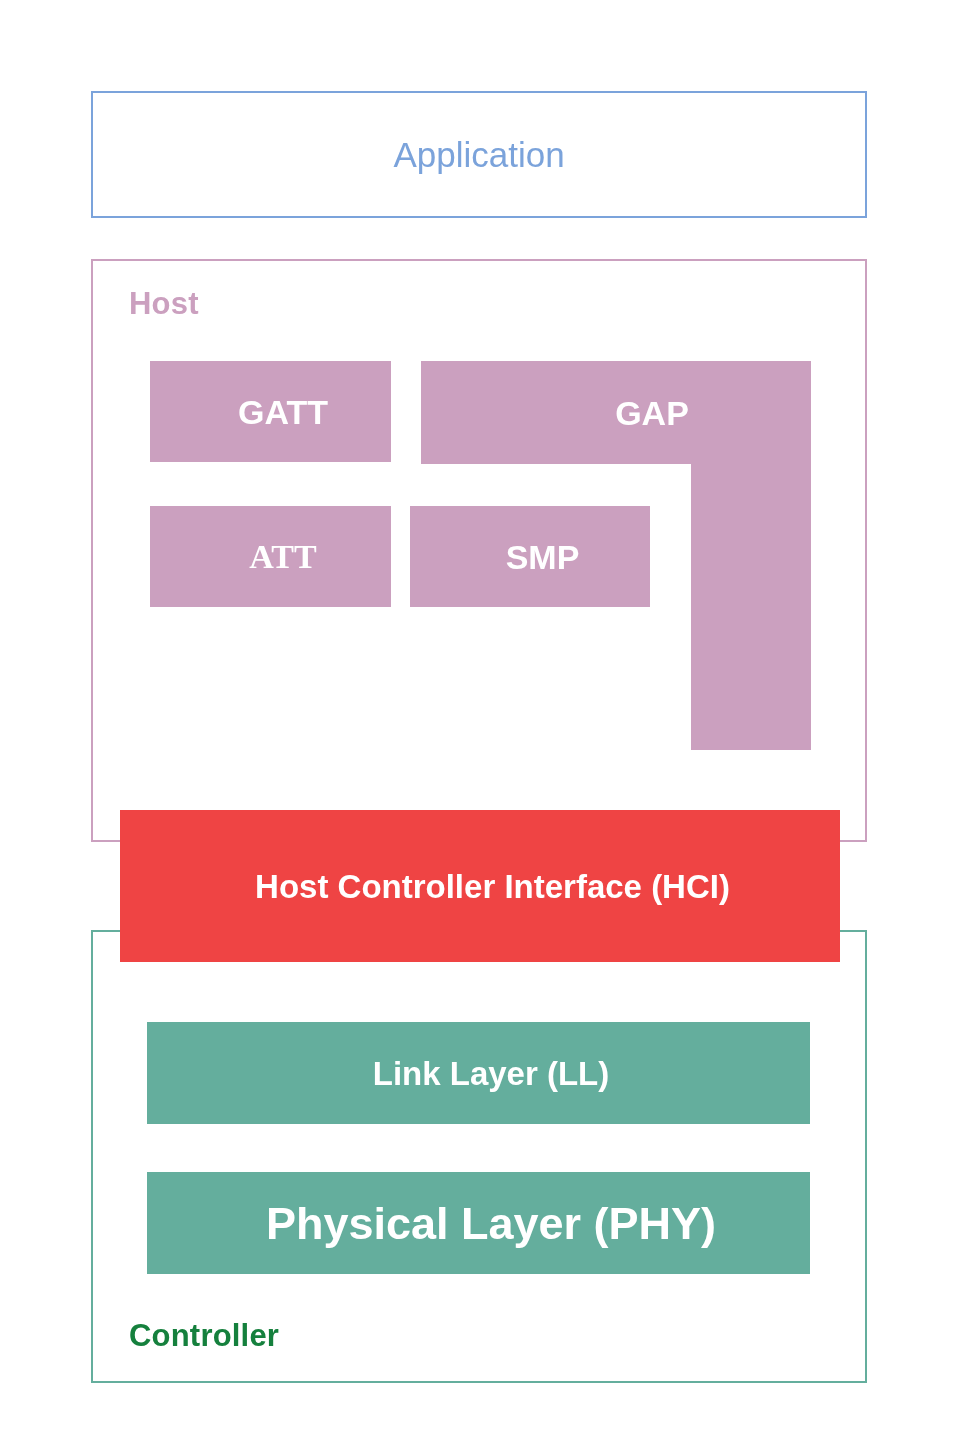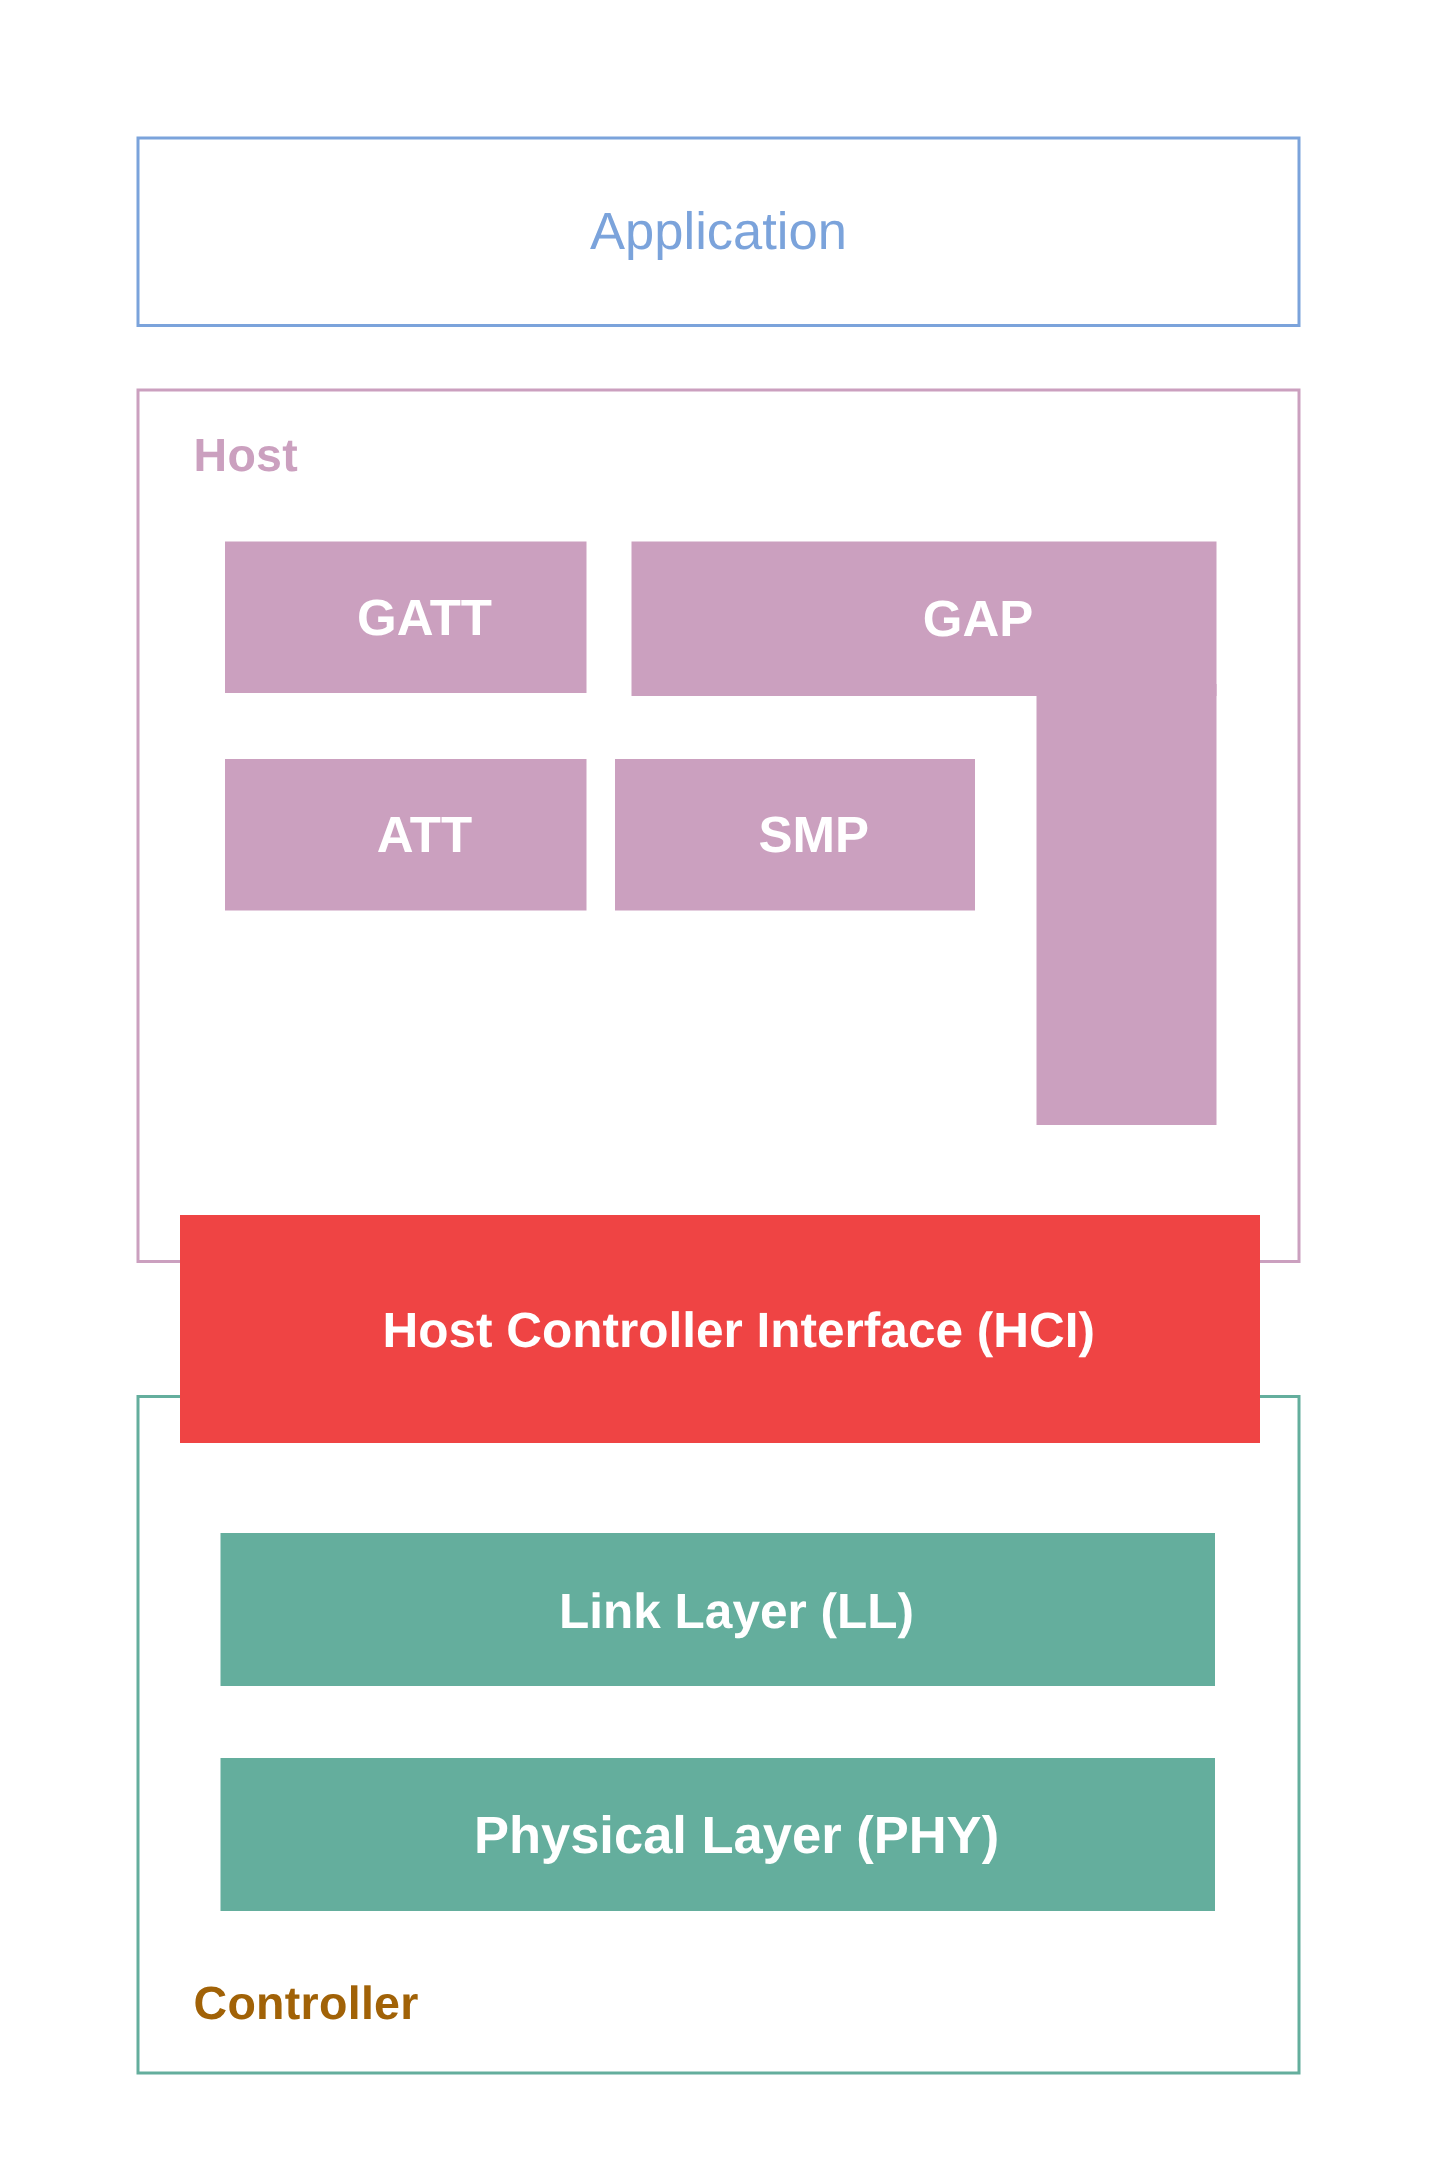--- a/index.html
+++ b/index.html
@@ -59,21 +59,21 @@
     line-height: 1;
   }
   .group-label.host-label {
     left: 129px;
     top: 288px;
     color: #cba0bf;
   }
   .group-label.controller-label {
     left: 129px;
     top: 1320px;
-    color: #a16207;
+    color: #15803d;
   }
 
   .centered-title {
     position: absolute;
     left: 91px;
     top: 91px;
     width: 776px;
     height: 127px;
     display: flex;
     align-items: center;
@@ -95,21 +95,21 @@
     font-weight: bold;
     line-height: 1;
     text-align: center;
     padding-left: 25px;
   }
   .block.pink   { background: #cba0bf; }
   .block.red    { background: #ef4444; }
   .block.teal   { background: #64ae9d; }
 
   .block.gatt  { left:150px; top:361px;  width:241px; height:101px; font-size:34px; }
-  .block.att   { left:150px; top:506px;  width:241px; height:101px; font-size:34px; }
+  .block.att   { left:150px; top:506px;  width:241px; height:101px; font-size:34px;font-family:Liberation Serif, serif; }
   .block.smp   { left:410px; top:506px;  width:240px; height:101px; font-size:34px; }
   .block.l2cap { left:150px; top:649px;  width:511px; height:101px; font-size:34px; }
 
   
   .gap-shape {
     position: absolute;
     left: 421px;
     top: 361px;
     width: 390px;
     height: 389px;
@@ -159,21 +159,21 @@
     top: 1022px;
     width: 663px;
     height: 102px;
     font-size: 33px;
   }
   .block.phy {
     left: 147px;
     top: 1172px;
     width: 663px;
     height: 102px;
-    font-size: 35px;
+    font-size: 45px;
   }
 </style>
 </head>
 <body>
 
 <div id="stage">
 
   <div class="outline-box application"></div>
   <div class="centered-title">Application</div>
 

